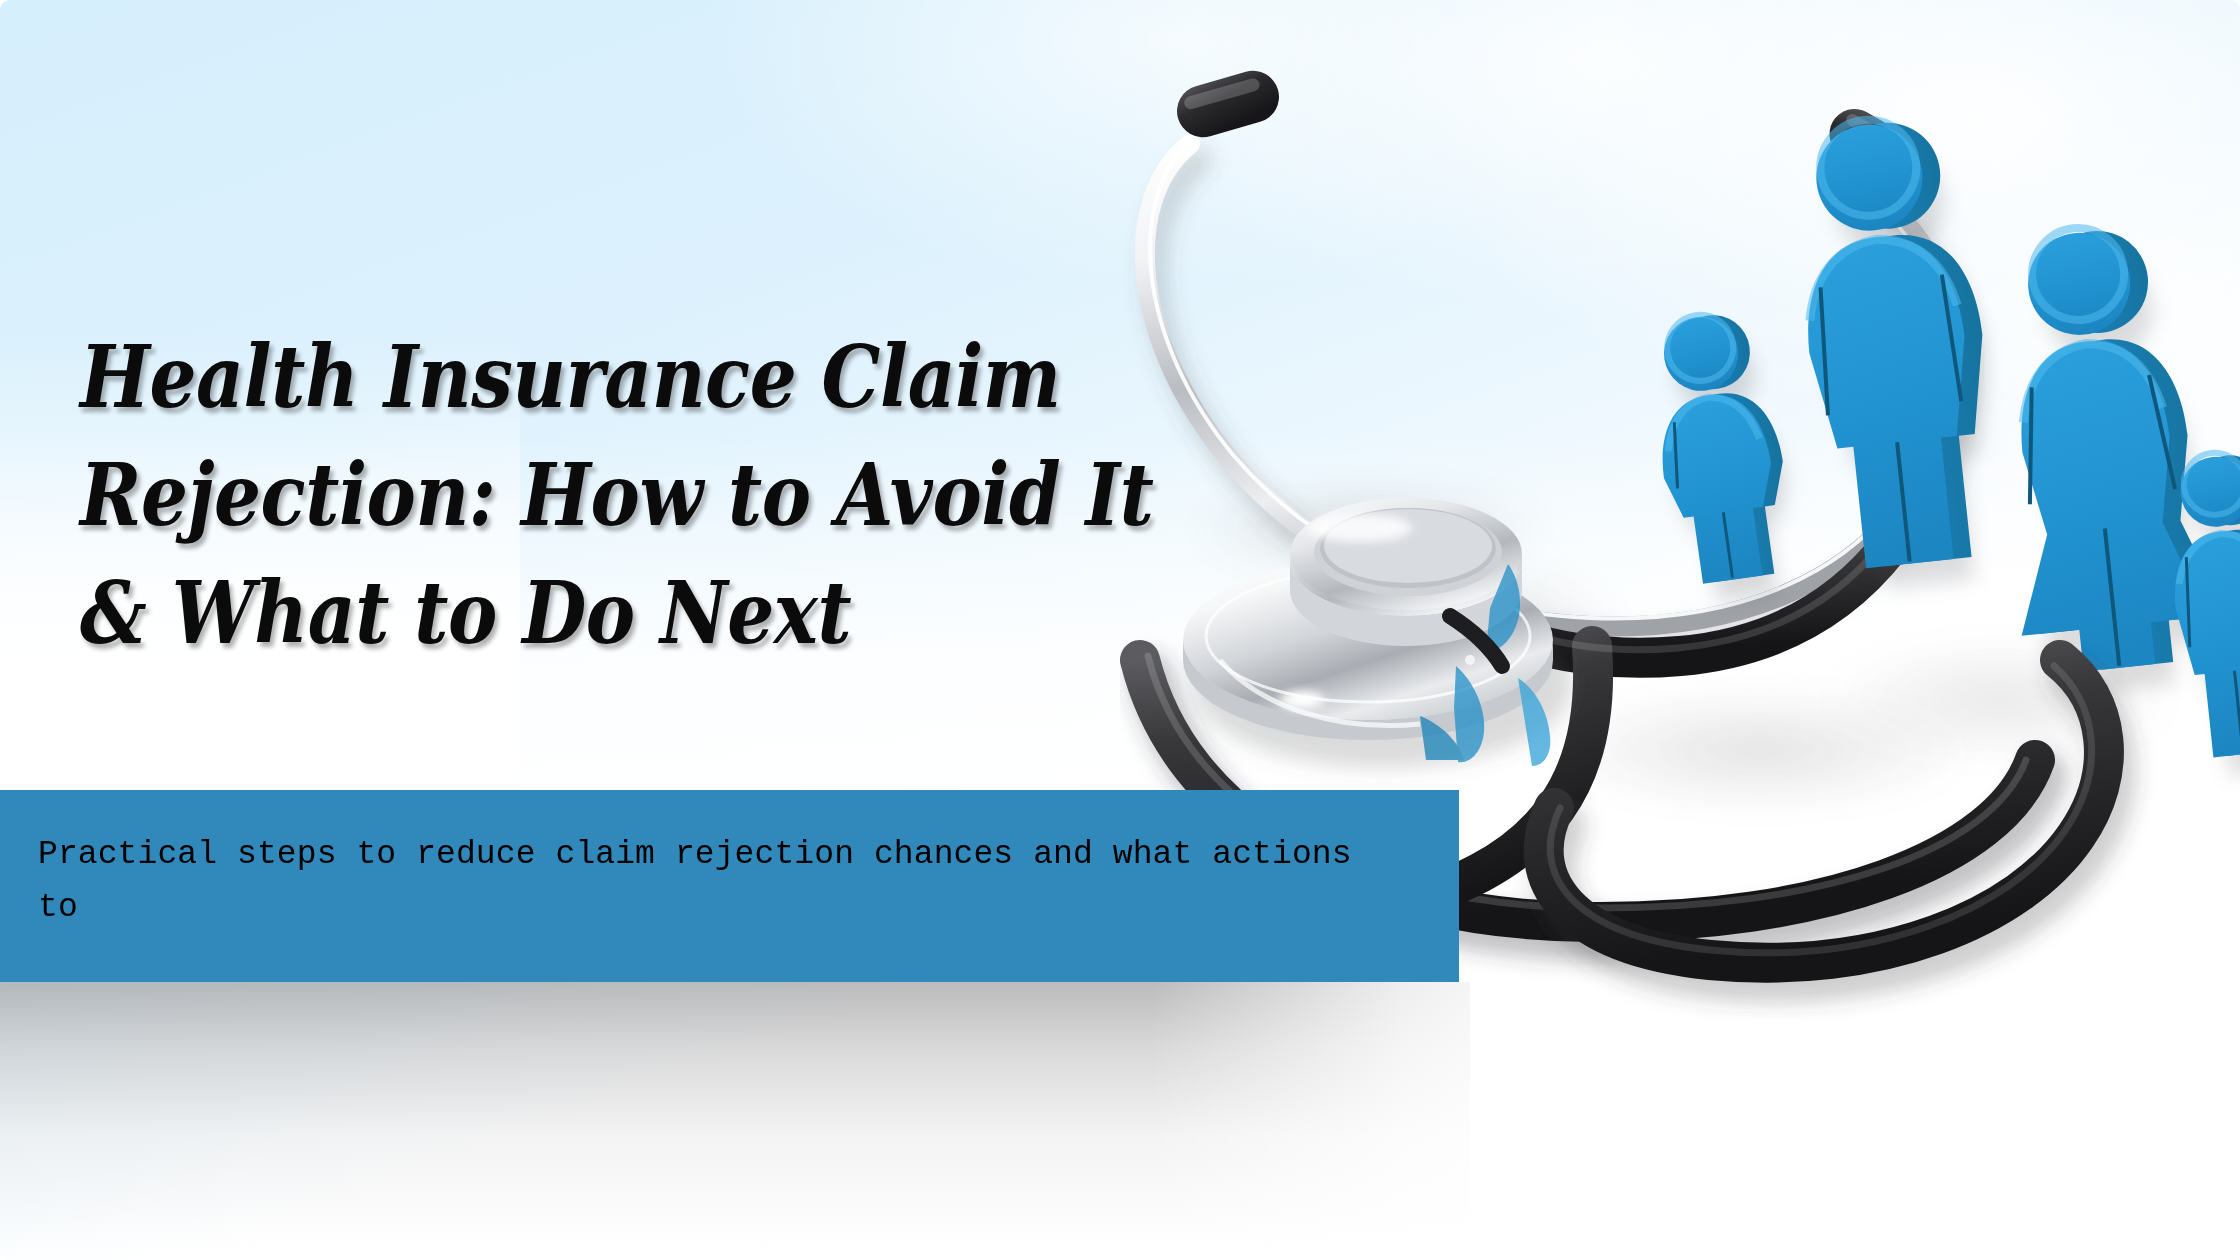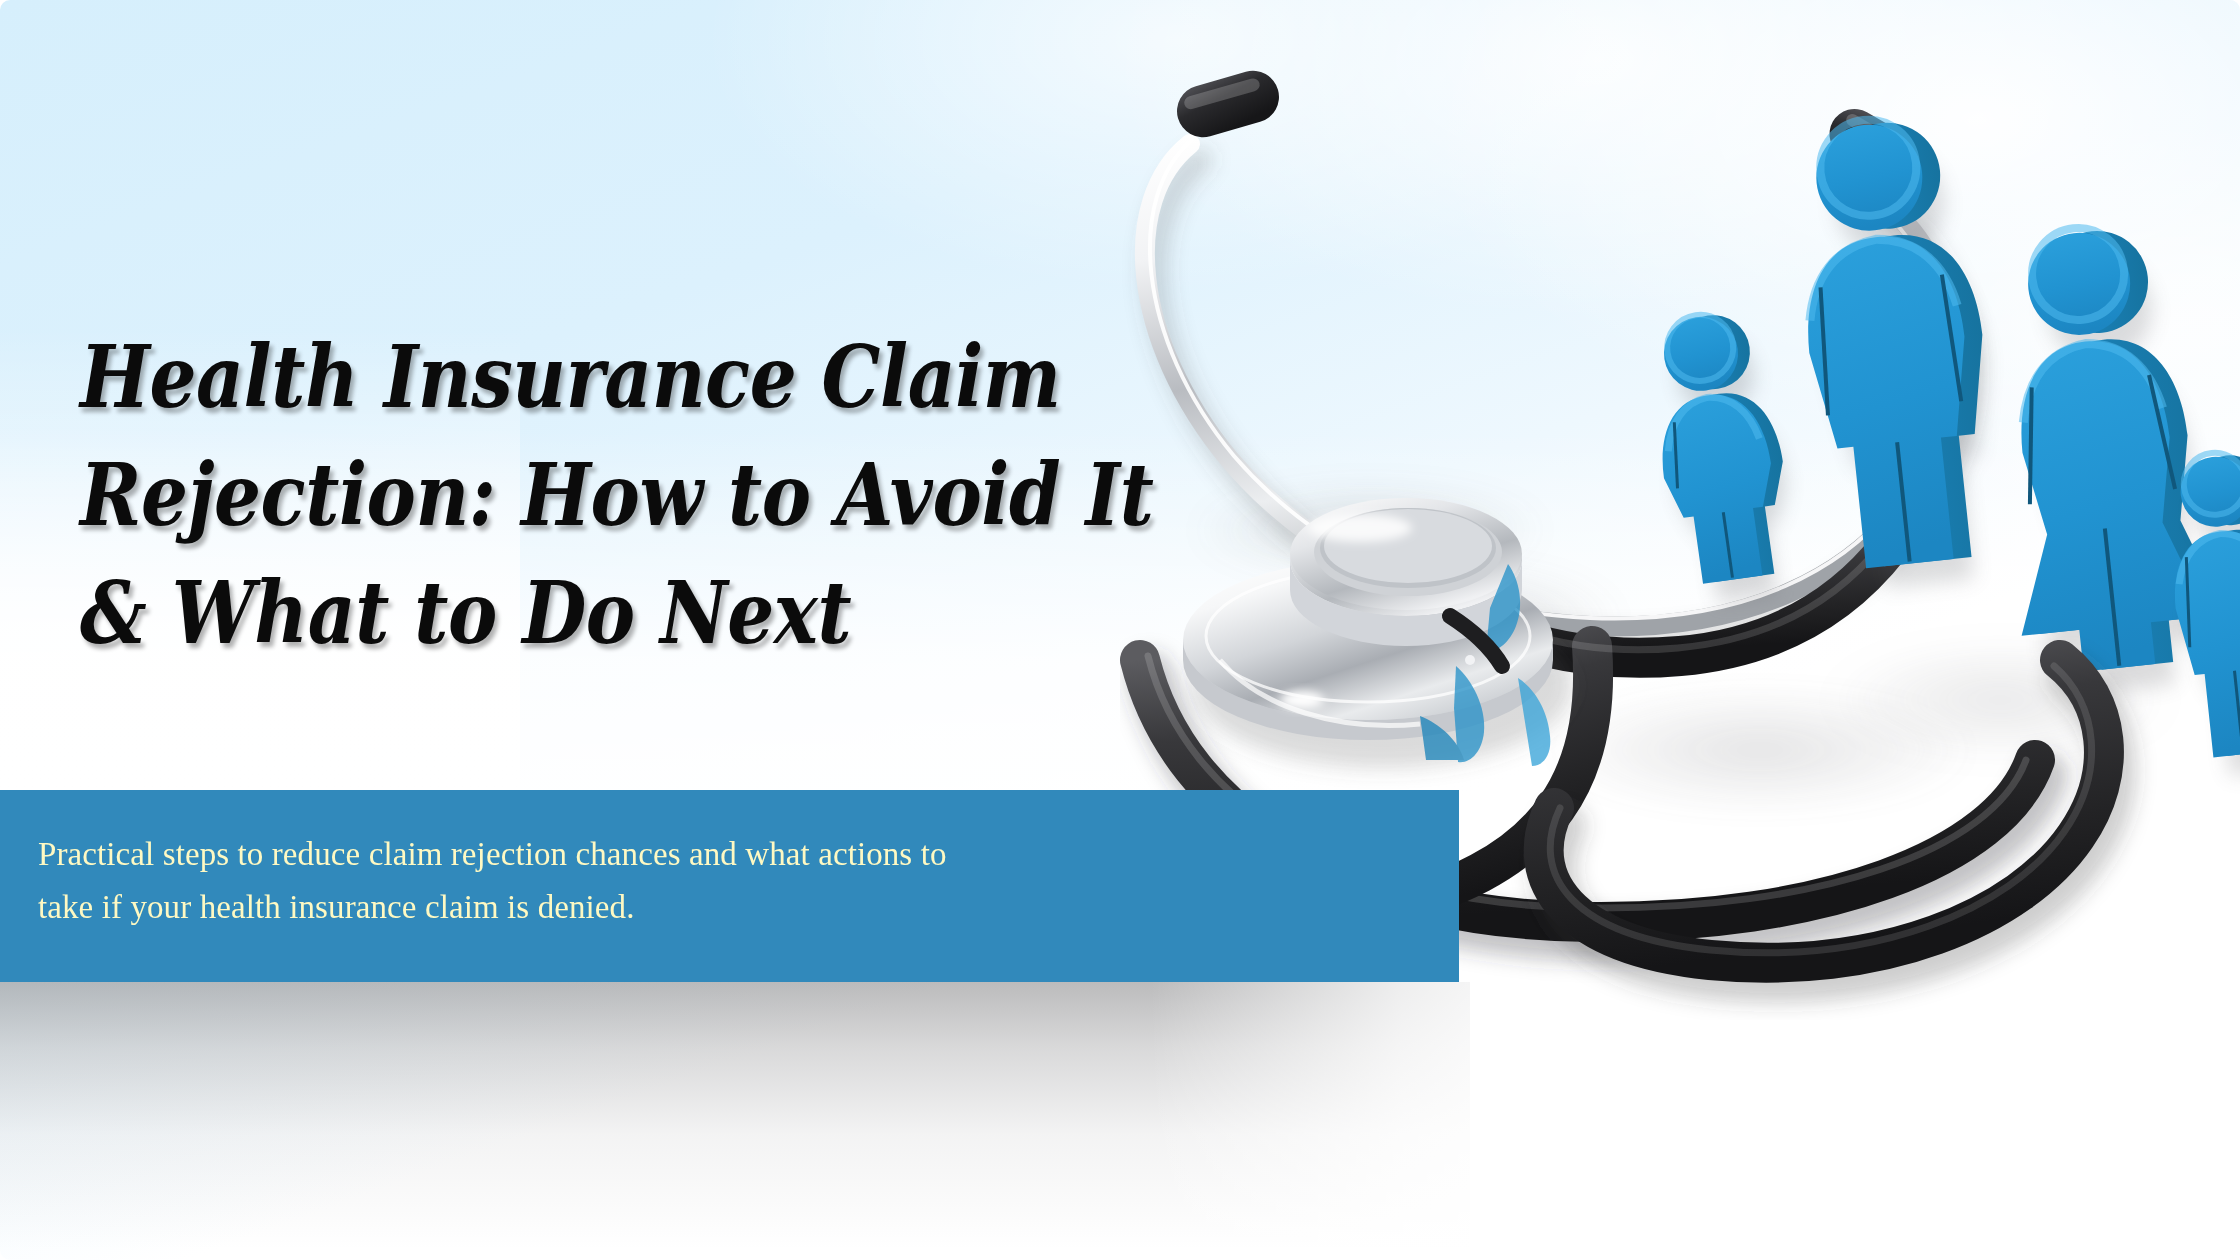--- a/index.html
+++ b/index.html
@@ -86,24 +86,24 @@
     position: absolute;
     left: 0;
     top: 790px;
     width: 1459px;
     height: 192px;
     background: #3189bb;
     box-sizing: border-box;
     padding: 38px 60px 0 38px;
   }
   .subtitle-text {
-    font-family: Liberation Serif, serif;
+    font-family: Liberation Mono, monospace;
     font-size: 33px;
     line-height: 53px;
-    color: #fef9c3;
+    color: #000000;
     letter-spacing: 0.1px;
   }
   .subtitle-text .sub-line { display: block; }
 
   
   .artwork {
     position: absolute;
     left: 1120px;
     top: 60px;
     width: 1120px;
@@ -344,20 +344,19 @@
 
   <div class="headline">
     <span class="hl-line">Health Insurance Claim</span>
     <span class="hl-line">Rejection: How to Avoid It</span>
     <span class="hl-line">&amp; What to Do Next</span>
   </div>
 
   <div class="subtitle-banner">
     <div class="subtitle-text">
       <span class="sub-line">Practical steps to reduce claim rejection chances and what actions to</span>
-      <span class="sub-line">take if your health insurance claim is denied.</span>
     </div>
   </div>
 
   <div class="bottom-shadow"></div>
   <div class="bottom-shadow-right-fade"></div>
 
 </div>
 
 </body></html>

